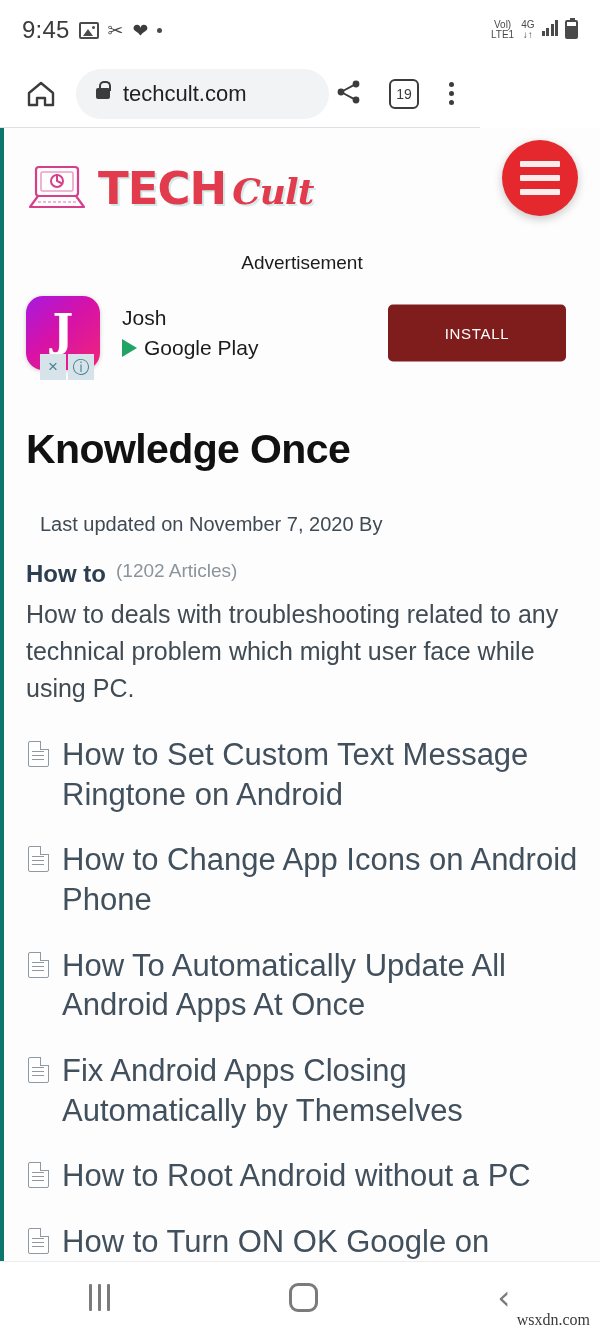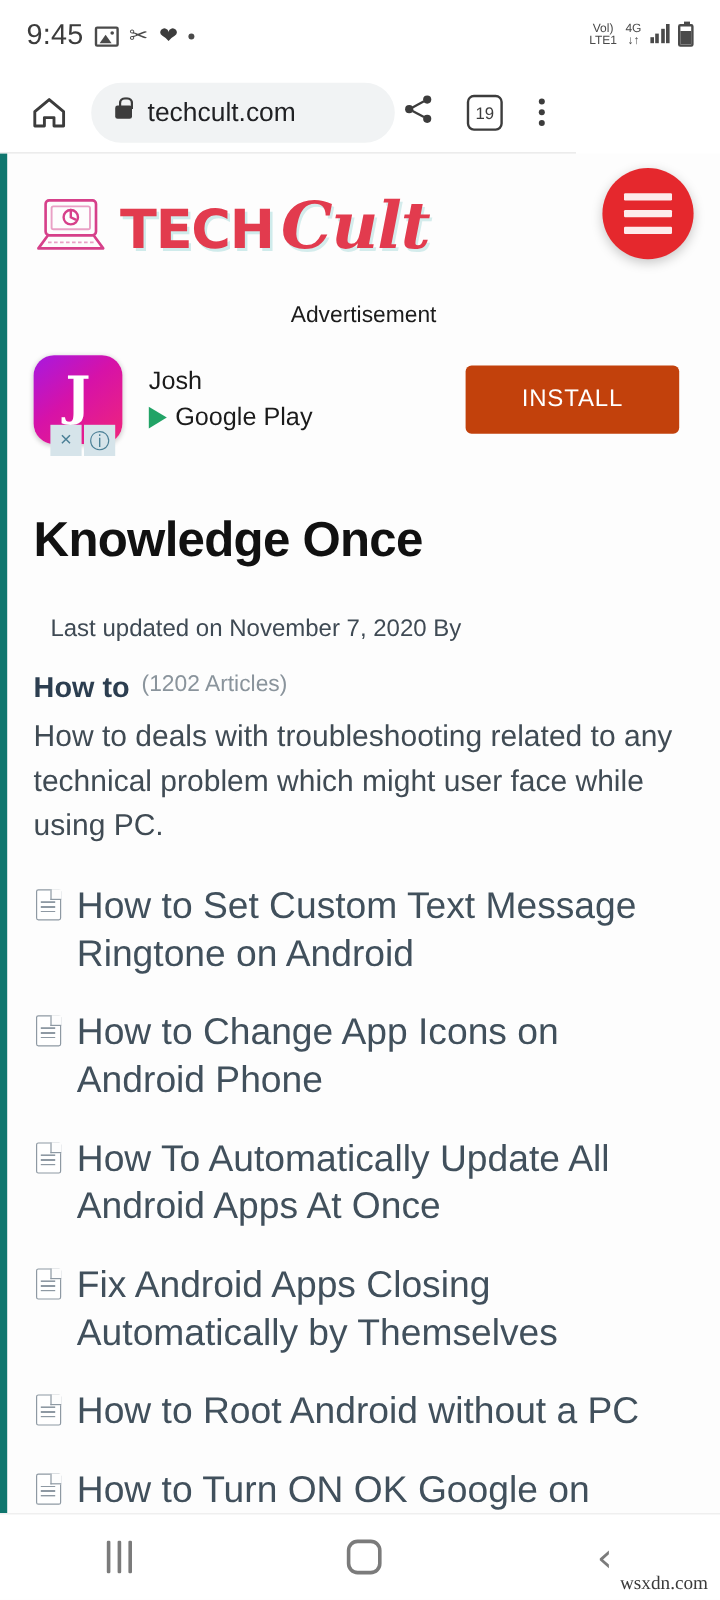--- a/index.html
+++ b/index.html
@@ -59,35 +59,35 @@
     display:flex;align-items:center;justify-content:center;
     font-size:14px;color:#3c3c3c;font-weight:500;
   }
   .kebab{ display:flex;flex-direction:column;gap:4px;align-items:center;padding:4px;}
   .kebab i{ width:5px;height:5px;border-radius:50%;background:#3c3c3c;display:block;}
 
   
   .page{
     width:600px; height:1133px;
     background:#fdfdfd; overflow:hidden; position:relative;
-    border-left:6px solid #0f766e;
+    border-left:4px solid #0f766e;
   }
 
   
   .site-header{ height:120px; display:flex; align-items:center; padding:0 22px; position:relative; }
   .logo-wrap{ display:flex; align-items:center; gap:10px; }
   .logo-text{ display:flex; align-items:baseline; gap:2px; }
   .tech{
     font-family:"DejaVu Sans", sans-serif; font-weight:bold; font-size:45px;
     color:#e23b4e; letter-spacing:-1px;
     text-shadow:2px 2px 0 rgba(120,200,200,.35);
   }
   .cult{
     font-family:"DejaVu Serif", serif; font-style:italic; font-weight:bold;
-    font-size:54px; color:#e23b4e; letter-spacing:-1px; margin-left:4px;
+    font-size:36px; color:#e23b4e; letter-spacing:-1px; margin-left:4px;
     text-shadow:2px 2px 0 rgba(120,200,200,.3);
   }
   .menu-fab{
     position:absolute; right:22px; top:12px;
     width:76px;height:76px;border-radius:50%;
     background:#e5282d; display:flex;flex-direction:column;
     align-items:center;justify-content:center;gap:8px;
     box-shadow:0 3px 10px rgba(0,0,0,.22);
   }
   .menu-fab i{ display:block; width:40px;height:6px;background:#fdecec;border-radius:1px;}
@@ -111,23 +111,23 @@
     display:flex;align-items:center;justify-content:center;
     font-size:17px;color:#4a7f96;
   }
   .ad-txt{ margin-left:22px; }
   .ad-title{ font-size:21px; color:#1b1b1b; line-height:1.1; }
   .ad-store{ display:flex; align-items:center; gap:7px; margin-top:7px;}
   .gp-tri{ width:0;height:0;border-top:9px solid transparent;border-bottom:9px solid transparent;border-left:15px solid #21a366; }
   .ad-store-name{ font-size:21px; color:#1b1b1b; }
   .install-btn{
     position:absolute; right:34px; top:50%; transform:translateY(-50%);
-    width:178px;height:57px;background:#c2410c;border-radius:5px;
+    width:178px;height:57px;background:#7f1d1d;border-radius:5px;
     display:flex;align-items:center;justify-content:center;
-    color:#ffffff;font-size:20px;letter-spacing:.7px;
+    color:#ffffff;font-size:15px;letter-spacing:.7px;
   }
 
   
   .article{ padding:0 22px; }
   .kb-title{ font-size:41px; font-weight:bold; color:#111111; margin-top:54px; letter-spacing:-.6px;}
   .meta{ font-size:20px; color:#3f4a54; margin-top:40px; padding-left:14px;}
   .cat-row{ margin-top:24px; display:flex; align-items:flex-start; gap:10px; }
   .cat-name{ font-size:24px; font-weight:bold; color:#2c3e50; }
   .cat-count{ font-size:19px; color:#8a949c; }
   .desc{ font-size:25px; color:#404b54; line-height:1.48; margin-top:8px; }

